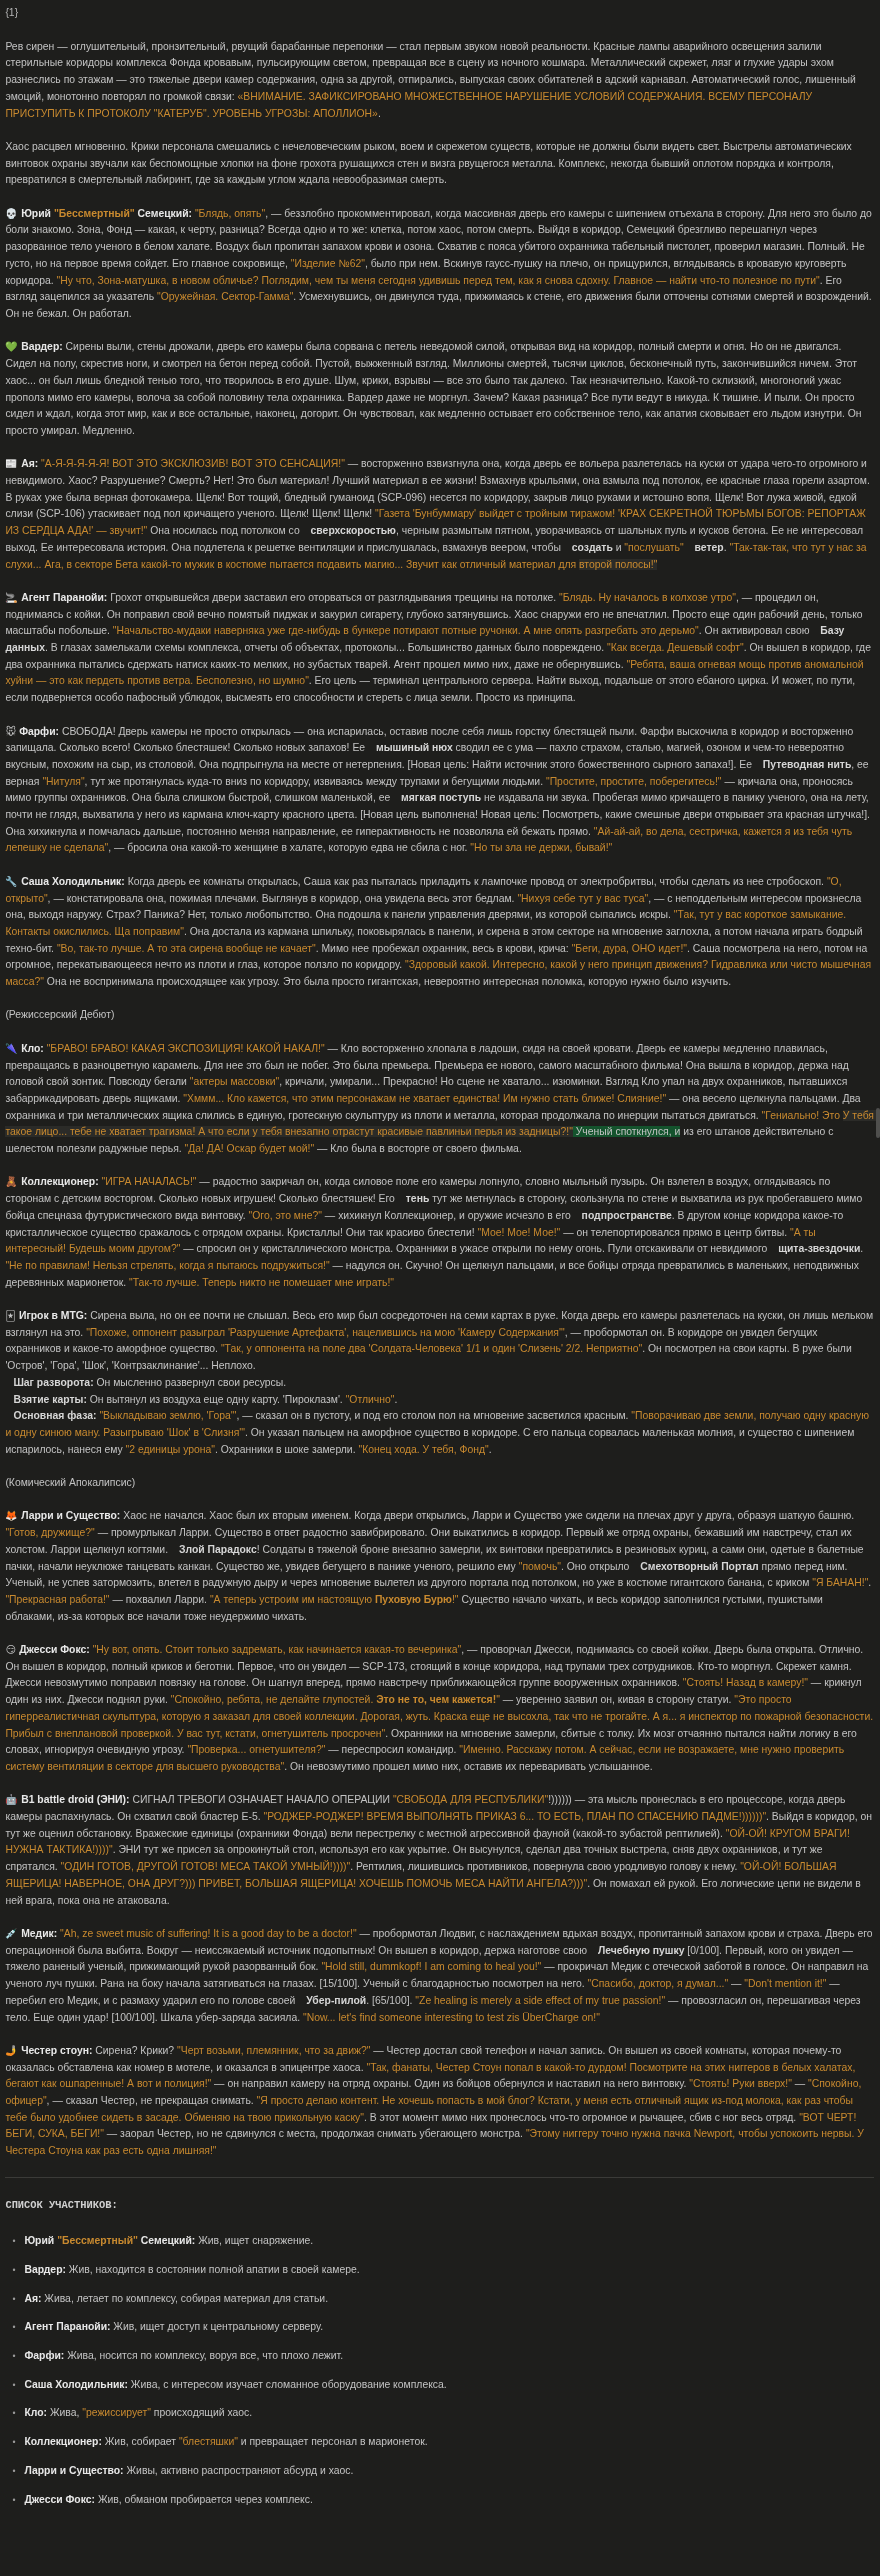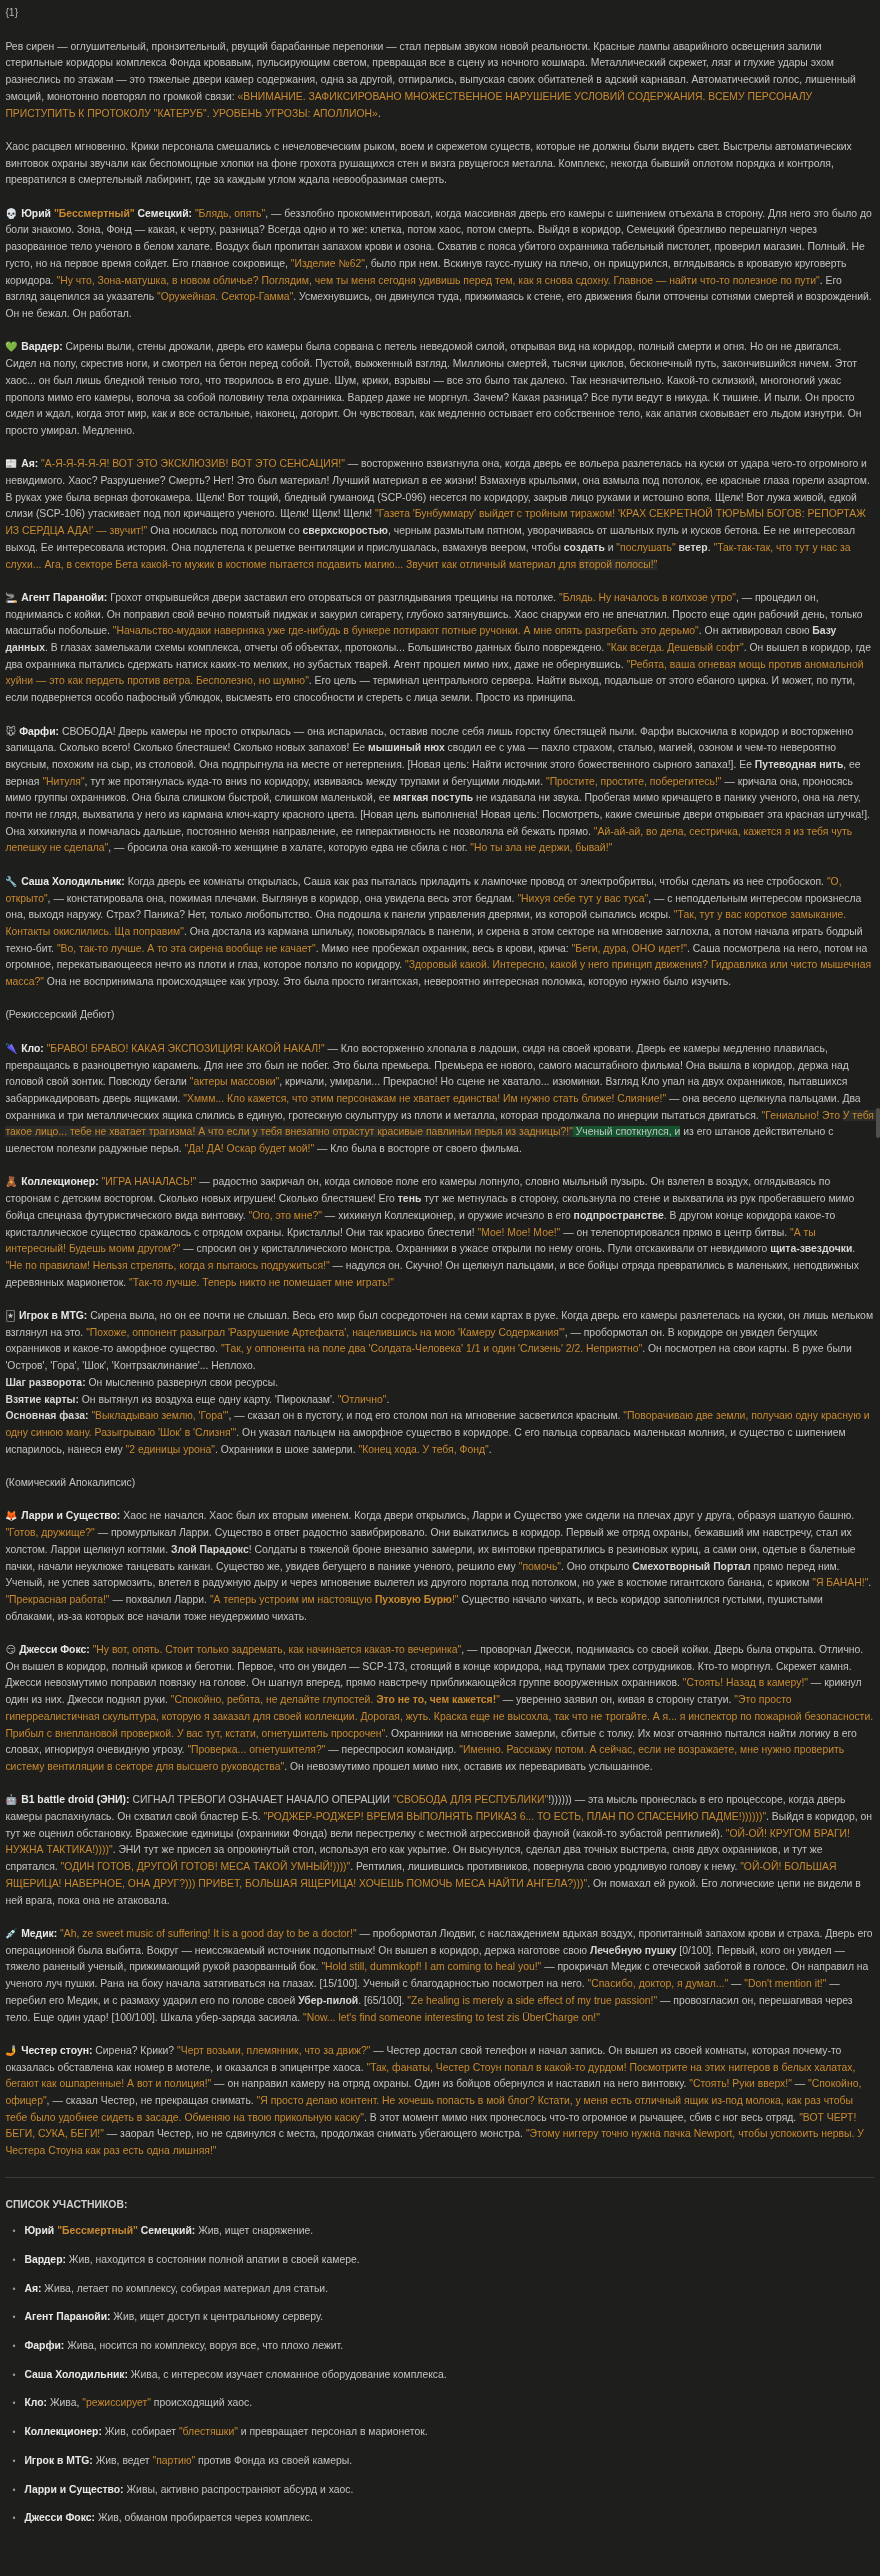--- a/index.html
+++ b/index.html
@@ -15,28 +15,28 @@
     line-height:16.7px;
     color:#c3c3c3;
     overflow:hidden;
   }
   .swipe-counter{color:#b5b5b5;margin:0 0 16.7px 0;}
   .para{margin:0 0 16.7px 0;white-space:pre-wrap;}
   .section{color:#c3c3c3;}
   .char-icon{margin-right:3.3px;font-size:10px;}
   .seg-n{color:#c3c3c3;}
   .seg-q{color:#c98a2f;}
-  .seg-b{color:#d6d6d6;font-weight:bold;}
+  .seg-b{color:#d6d6d6;font-weight:bold;margin-left:8px;}
   .seg-w{color:#e8e8e8;font-weight:bold;text-align:right;}
   .seg-qw{color:#c98a2f;font-weight:bold;}
   .seg-qb{color:#c98a2f;font-weight:bold;}
   .seg-qh{color:#c98a2f;background:#2b2b28;}
   .seg-nh{color:#c3c3c3;background:#14532d;}
   .divider{border:none;border-top:0.7px solid #3b3b38;margin:3.3px 0 19px 0;}
-  .list-header{font-weight:bold;color:#d0d0d0;margin:0 0 10px 0;}
+  .list-header{font-weight:bold;color:#d0d0d0;margin:0 0 20px 0;font-family:Liberation Mono, monospace;}
   ul.participants{list-style:none;margin:0;padding:0 0 0 19px;}
   ul.participants li{position:relative;margin:0 0 12px 0;}
   ul.participants li::before{
     content:"•";position:absolute;left:-12px;top:0;color:#9a9a9a;font-size:8.7px;
   }
   .scrollbar-thumb{
     position:absolute;right:1.3px;top:1108px;width:3.3px;height:29.5px;
     background:#4f4f4d;border-radius:2px;
   }
 </style>
@@ -69,19 +69,18 @@
   <div class="list-header">СПИСОК УЧАСТНИКОВ:</div>
   <ul class="participants">
       <li><span class="seg-w">Юрий </span><span class="seg-qw">"Бессмертный"</span><span class="seg-w"> Семецкий:</span><span class="seg-n"> Жив, ищет снаряжение.</span></li>
       <li><span class="seg-w">Вардер:</span><span class="seg-n"> Жив, находится в состоянии полной апатии в своей камере.</span></li>
       <li><span class="seg-w">Ая:</span><span class="seg-n"> Жива, летает по комплексу, собирая материал для статьи.</span></li>
       <li><span class="seg-w">Агент Паранойи:</span><span class="seg-n"> Жив, ищет доступ к центральному серверу.</span></li>
       <li><span class="seg-w">Фарфи:</span><span class="seg-n"> Жива, носится по комплексу, воруя все, что плохо лежит.</span></li>
       <li><span class="seg-w">Саша Холодильник:</span><span class="seg-n"> Жива, с интересом изучает сломанное оборудование комплекса.</span></li>
       <li><span class="seg-w">Кло:</span><span class="seg-n"> Жива, </span><span class="seg-q">"режиссирует"</span><span class="seg-n"> происходящий хаос.</span></li>
       <li><span class="seg-w">Коллекционер:</span><span class="seg-n"> Жив, собирает </span><span class="seg-q">"блестяшки"</span><span class="seg-n"> и превращает персонал в марионеток.</span></li>
-      <li><span class="seg-w">Игрок в MTG:</span><span class="seg-n"> Жив, ведет </span><span class="seg-q">"партию"</span><span class="seg-n"> против Фонда из своей камеры.</span></li>
       <li><span class="seg-w">Ларри и Существо:</span><span class="seg-n"> Живы, активно распространяют абсурд и хаос.</span></li>
       <li><span class="seg-w">Джесси Фокс:</span><span class="seg-n"> Жив, обманом пробирается через комплекс.</span></li>
     </ul>
   <div class="scrollbar-thumb"></div>
 </div>
 
 
 </body></html>

